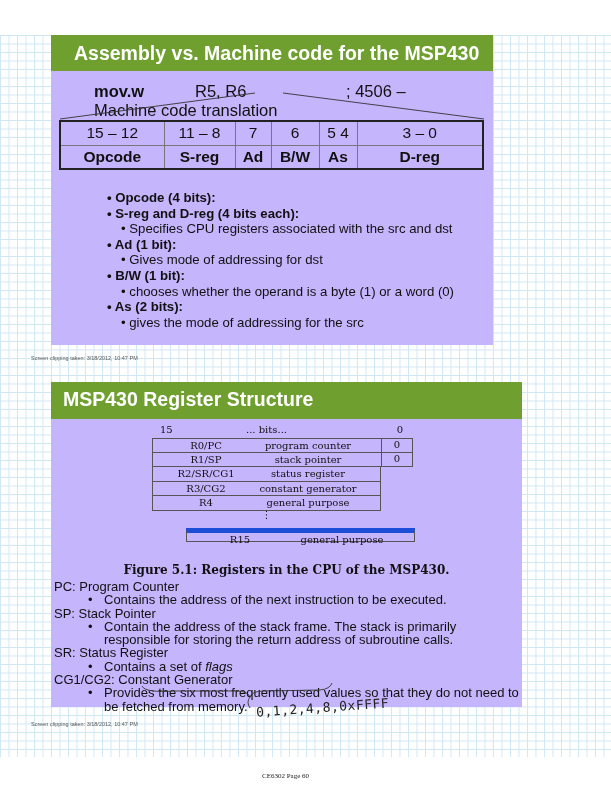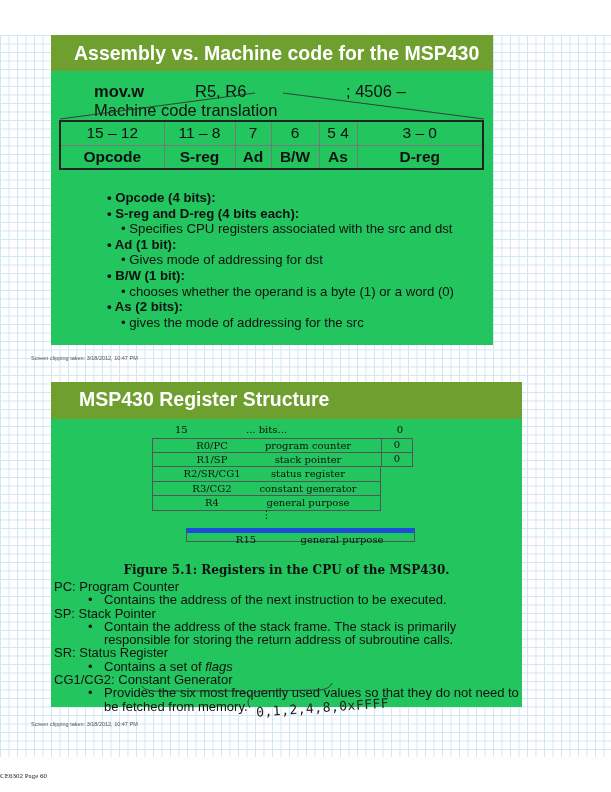--- a/index.html
+++ b/index.html
@@ -8,21 +8,21 @@
 
   .grid {
     position: absolute; left: 0; top: 35px; width: 611px; height: 722px;
     background-color: #ffffff;
     background-image:
       linear-gradient(to right, #cfe6f4 1px, transparent 1px),
       linear-gradient(to bottom, #cfe6f4 1px, transparent 1px);
     background-size: 8.5px 8.5px;
   }
 
-  .slide { position: absolute; background: #22c55e; }
+  .slide { position: absolute; background: #c4b5fd; }
   .slide-header {
     position: absolute; left: 0; right: 0; top: 0;
     background: #6f9f2f; color: #ffffff; font-weight: bold;
     font-family: "Liberation Sans", sans-serif;
   }
 
   
   #slide1 { left: 51px; top: 35px; width: 442px; height: 310px; }
   #slide1 .slide-header { height: 36px; font-size: 19.5px; line-height: 36px; padding-left: 23px; }
   .asm-line { position: absolute; top: 47px; font-size: 16.5px; }
@@ -42,45 +42,45 @@
   table.bitfield tr.names td { font-weight: bold; }
 
   .bullets { position: absolute; left: 47px; top: 155px; font-size: 13.2px; line-height: 15.6px; }
   .bullets .b1 { font-weight: bold; margin-left: 9px; }
   .bullets .b2 { padding-left: 23px; }
 
   .clip-stamp { position: absolute; font-size: 5.5px; color: #555; font-family: "Liberation Sans", sans-serif; }
 
   
   #slide2 { left: 51px; top: 382px; width: 471px; height: 325px; }
-  #slide2 .slide-header { height: 37px; font-size: 19.5px; line-height: 34px; padding-left: 28px; }
+  #slide2 .slide-header { height: 37px; font-size: 19.5px; line-height: 34px; padding-left: 12px; }
 
   .reg-diagram { position: absolute; left: 101px; top: 41px; width: 261px; font-family: "DejaVu Serif", serif; font-size: 10px; }
   .reg-bits-row { position: relative; height: 15px; }
   .reg-bits-row span { position: absolute; top: 1px; }
   .reg-row { position: relative; height: 14.5px; border: 1px solid #555; border-top: none; }
   .reg-row.first { border-top: 1px solid #555; }
-  .reg-row .rname { position: absolute; left: 14px; width: 90px; text-align: center; top: 1px; }
+  .reg-row .rname { position: absolute; left: 8px; width: 90px; text-align: center; top: 1px; }
   .reg-row .rdesc { position: absolute; left: 80px; width: 150px; text-align: center; top: 1px; }
   .reg-row .rzero { position: absolute; right: 0; top: -1px; width: 31px; height: 14.5px; border-left: 1px solid #555; text-align: center; line-height: 14.5px; }
   .reg-row.r2, .reg-row.r3, .reg-row.r4 { width: 229px; }
   .reg-vdots { height: 17px; text-align: center; width: 229px; line-height: 6px; font-size: 10px; padding-top: 1px; }
   .reg-row.last { width: 229px; border-top: 5px solid #1d4ed8; margin-left: 34px; }
 
   .fig-caption { position: absolute; left: 0; width: 471px; top: 181px; text-align: center; font-family: "DejaVu Serif", serif; font-weight: bold; font-size: 12px; }
 
   .defs { position: absolute; left: 3px; top: 198px; font-size: 13px; line-height: 13.3px; width: 465px; }
   .defs .term { }
   .defs .desc { padding-left: 50px; position: relative; margin-bottom: 0px; }
   .defs .desc::before { content: "\2022"; position: absolute; left: 34px; top: 0; }
   .defs .em { font-style: italic; }
 
   .handwriting { position: absolute; left: 256px; top: 700px; font-family: "DejaVu Sans Mono", monospace; font-size: 13px; letter-spacing: 0.5px; transform: rotate(-4deg); color: #222; }
 
-  .footer { position: absolute; left: 0; width: 611px; top: 772px; font-family: "Liberation Serif", serif; font-size: 7px; color: #222; padding-right: 40px; }
+  .footer { position: absolute; left: 0; width: 611px; top: 772px; text-align: center; font-family: "Liberation Serif", serif; font-size: 7px; color: #222; padding-right: 40px; }
 </style>
 </head>
 <body>
 
 <div class="grid"></div>
 
 <div class="slide" id="slide1">
   <div class="slide-header">Assembly vs. Machine code for the MSP430</div>
 
   <span class="asm-line asm-mnemonic">mov.w</span>
@@ -135,21 +135,21 @@
   </div>
 </div>
 
 <span class="clip-stamp" style="left:31px; top:355px;">Screen clipping taken: 3/18/2012, 10:47 PM</span>
 
 <div class="slide" id="slide2">
   <div class="slide-header">MSP430 Register Structure</div>
 
   <div class="reg-diagram">
     <div class="reg-bits-row">
-      <span style="left:23px;">15</span>
+      <span style="left:8px;">15</span>
       <span style="left:0; width:229px; text-align:center;">... bits...</span>
       <span style="right:10px;">0</span>
     </div>
     <div class="reg-row first">
       <span class="rname">R0/PC</span>
       <span class="rdesc">program counter</span>
       <span class="rzero">0</span>
     </div>
     <div class="reg-row">
       <span class="rname">R1/SP</span>

